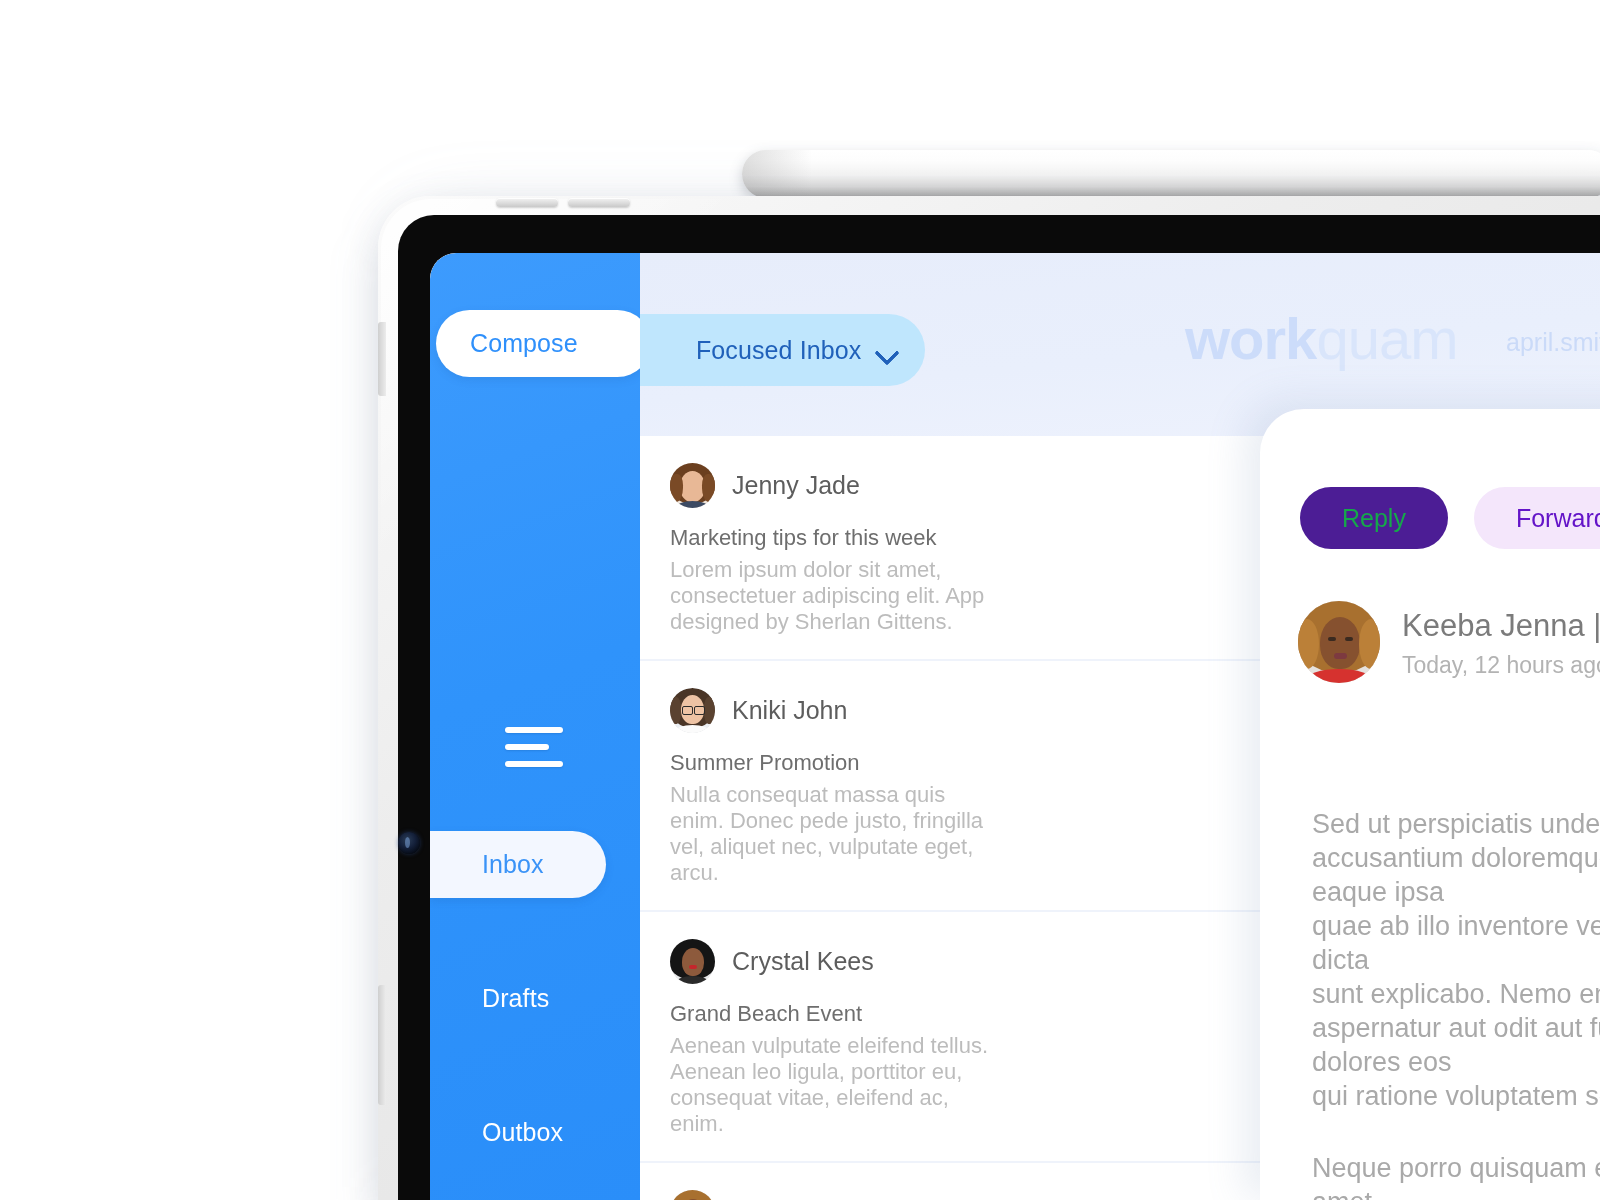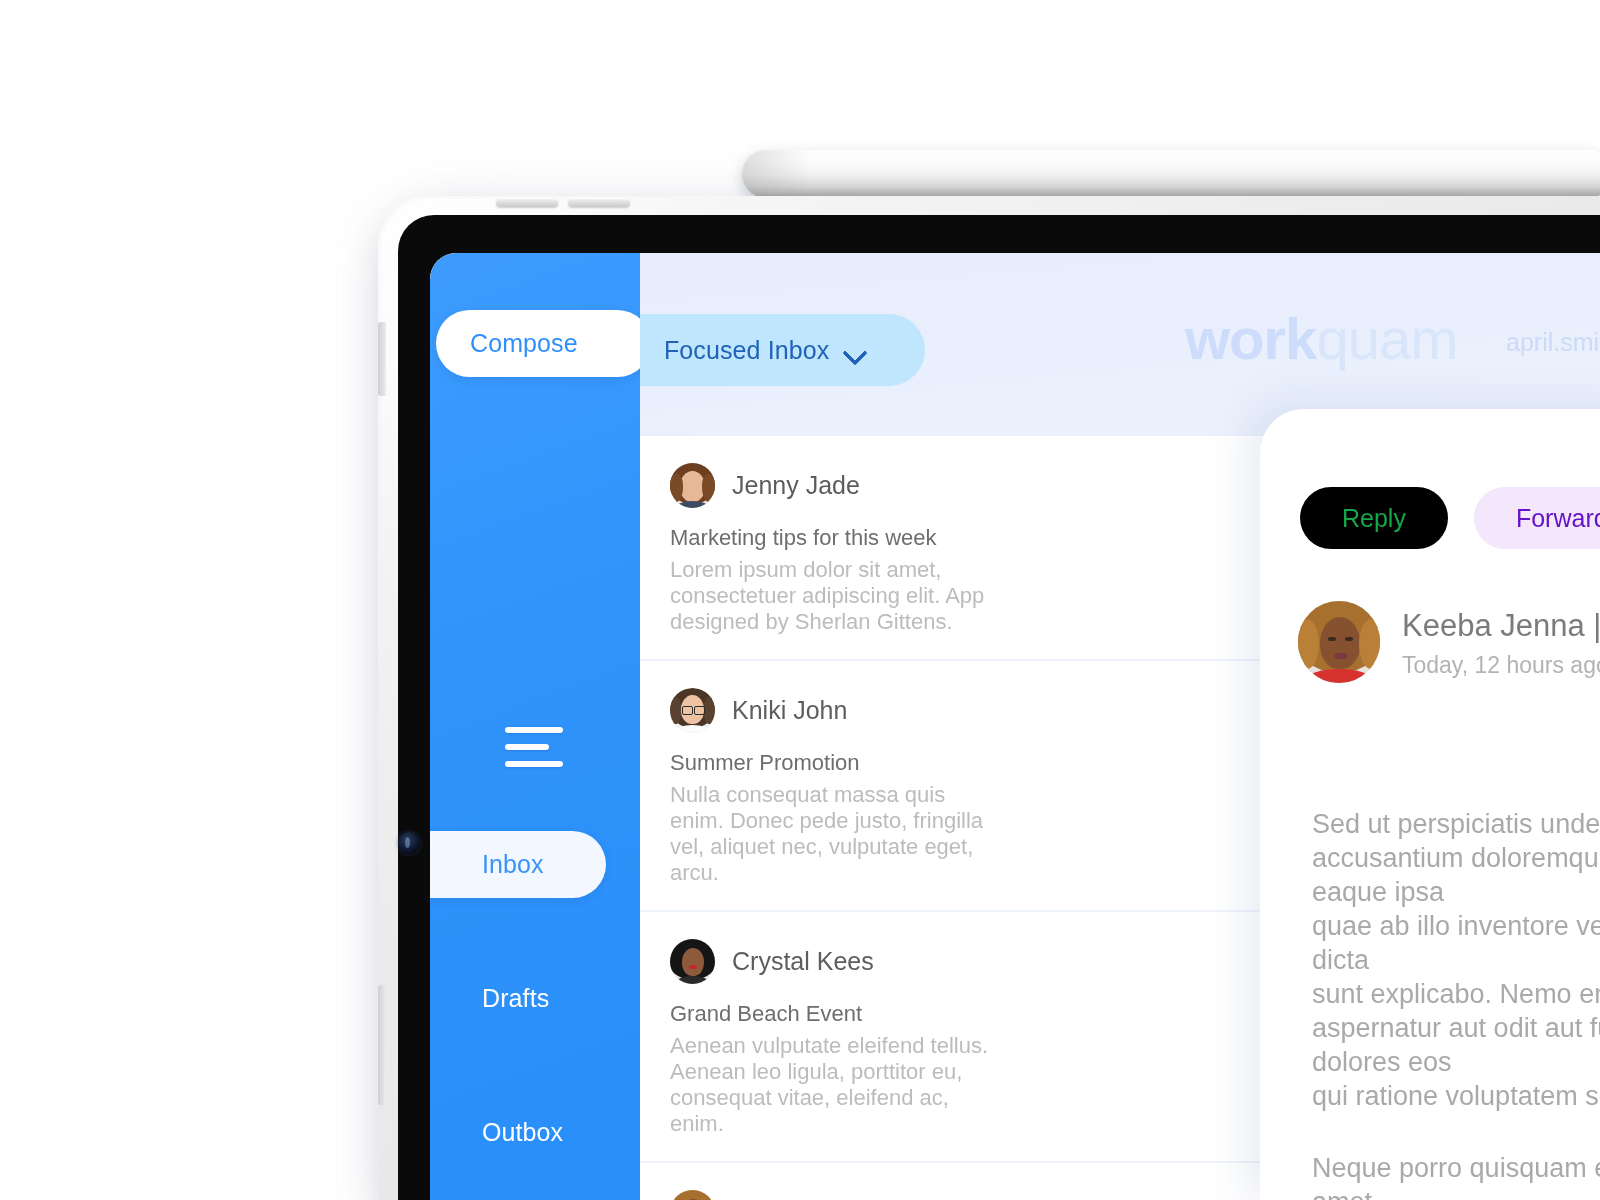--- a/index.html
+++ b/index.html
@@ -199,21 +199,21 @@
   }
   .filter-pill {
     position: absolute;
     left: 0; top: 61px;
     width: 285px; height: 72px;
     border-radius: 0 36px 36px 0;
     background: #bfe6fd;
     display: flex; align-items: center;
   }
   .filter-label {
-    margin-left: 24px;
+    margin-left: 56px;
     color: #2061ba;
     font-size: 25px;
     letter-spacing: .1px;
   }
   .chevron {
     margin-left: 15px;
     width: 22px; height: 13px;
     position: relative;
   }
   .chevron::before {
@@ -307,21 +307,21 @@
     display: flex; gap: 26px;
   }
   .action-btn {
     height: 62px;
     border-radius: 31px;
     display: flex; align-items: center; justify-content: center;
     font-size: 25px;
     padding: 0 42px;
     white-space: nowrap;
   }
-  .action-btn.reply   { background: #000000; color: #15a84a; }
+  .action-btn.reply   { background: #4c1d95; color: #15a84a; }
   .action-btn.forward { background: #f4e6fb; color: #6414c8; }
 
   .reader-head {
     position: absolute;
     left: 38px; top: 192px;
     display: flex; align-items: center;
   }
   .reader-avatar {
     width: 82px; height: 82px;
     border-radius: 50%;

